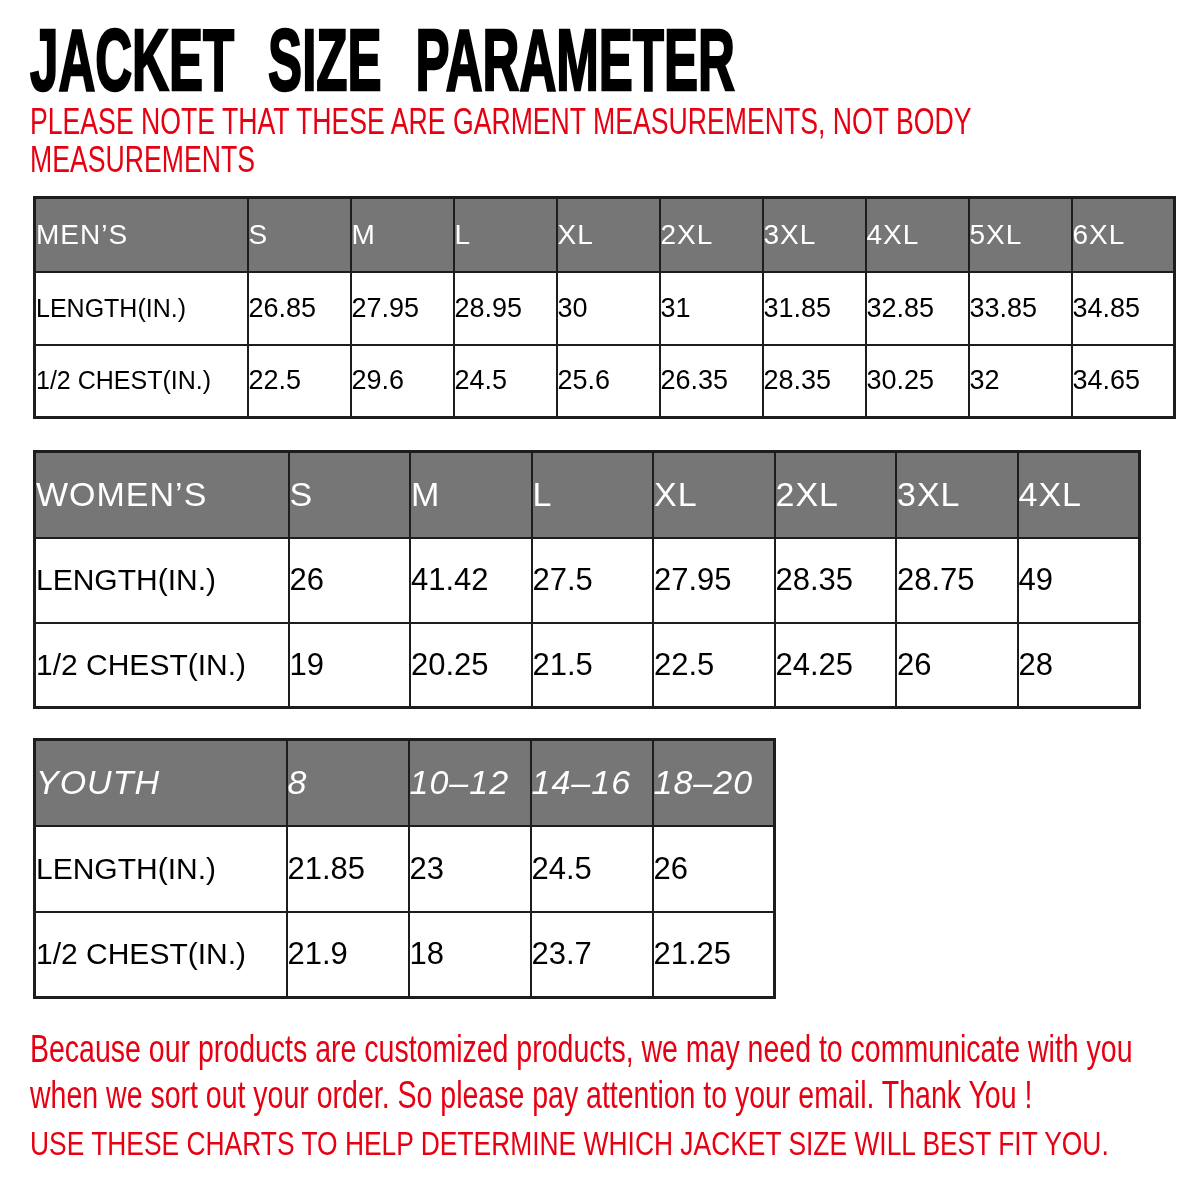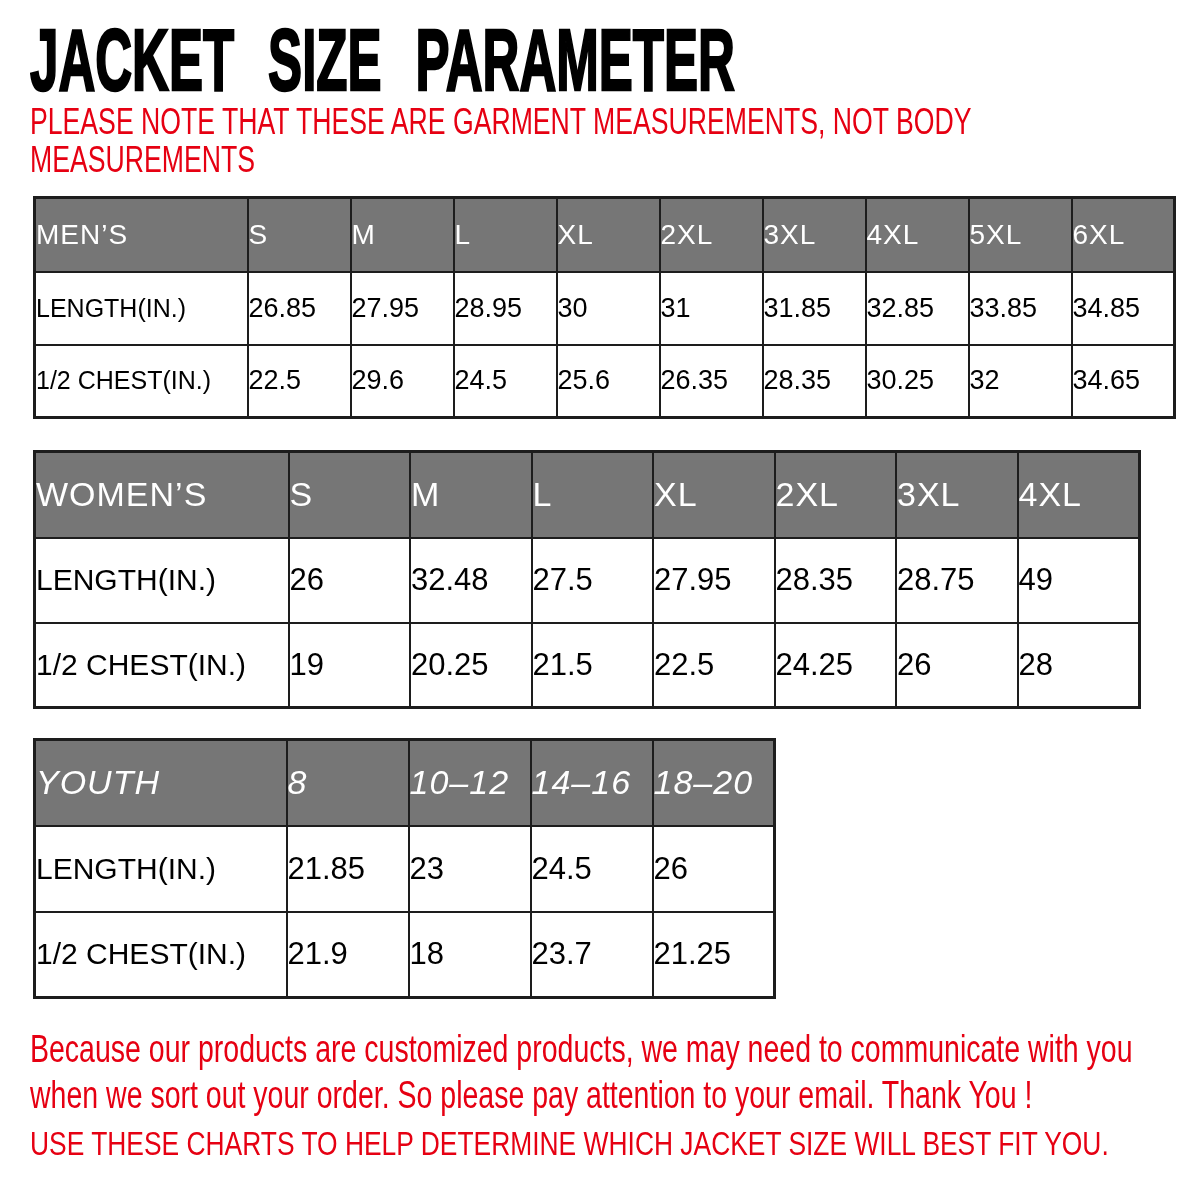--- a/index.html
+++ b/index.html
@@ -154,21 +154,21 @@
           <th>XL</th>
           <th>2XL</th>
           <th>3XL</th>
           <th>4XL</th>
         </tr>
       </thead>
       <tbody>
         <tr>
           <td class="label">LENGTH(IN.)</td>
           <td>26</td>
-          <td>32.48</td>
+          <td>41.42</td>
           <td>27.5</td>
           <td>27.95</td>
           <td>28.35</td>
           <td>28.75</td>
           <td>49</td>
         </tr>
         <tr>
           <td class="label">1/2 CHEST(IN.)</td>
           <td>19</td>
           <td>20.25</td>

